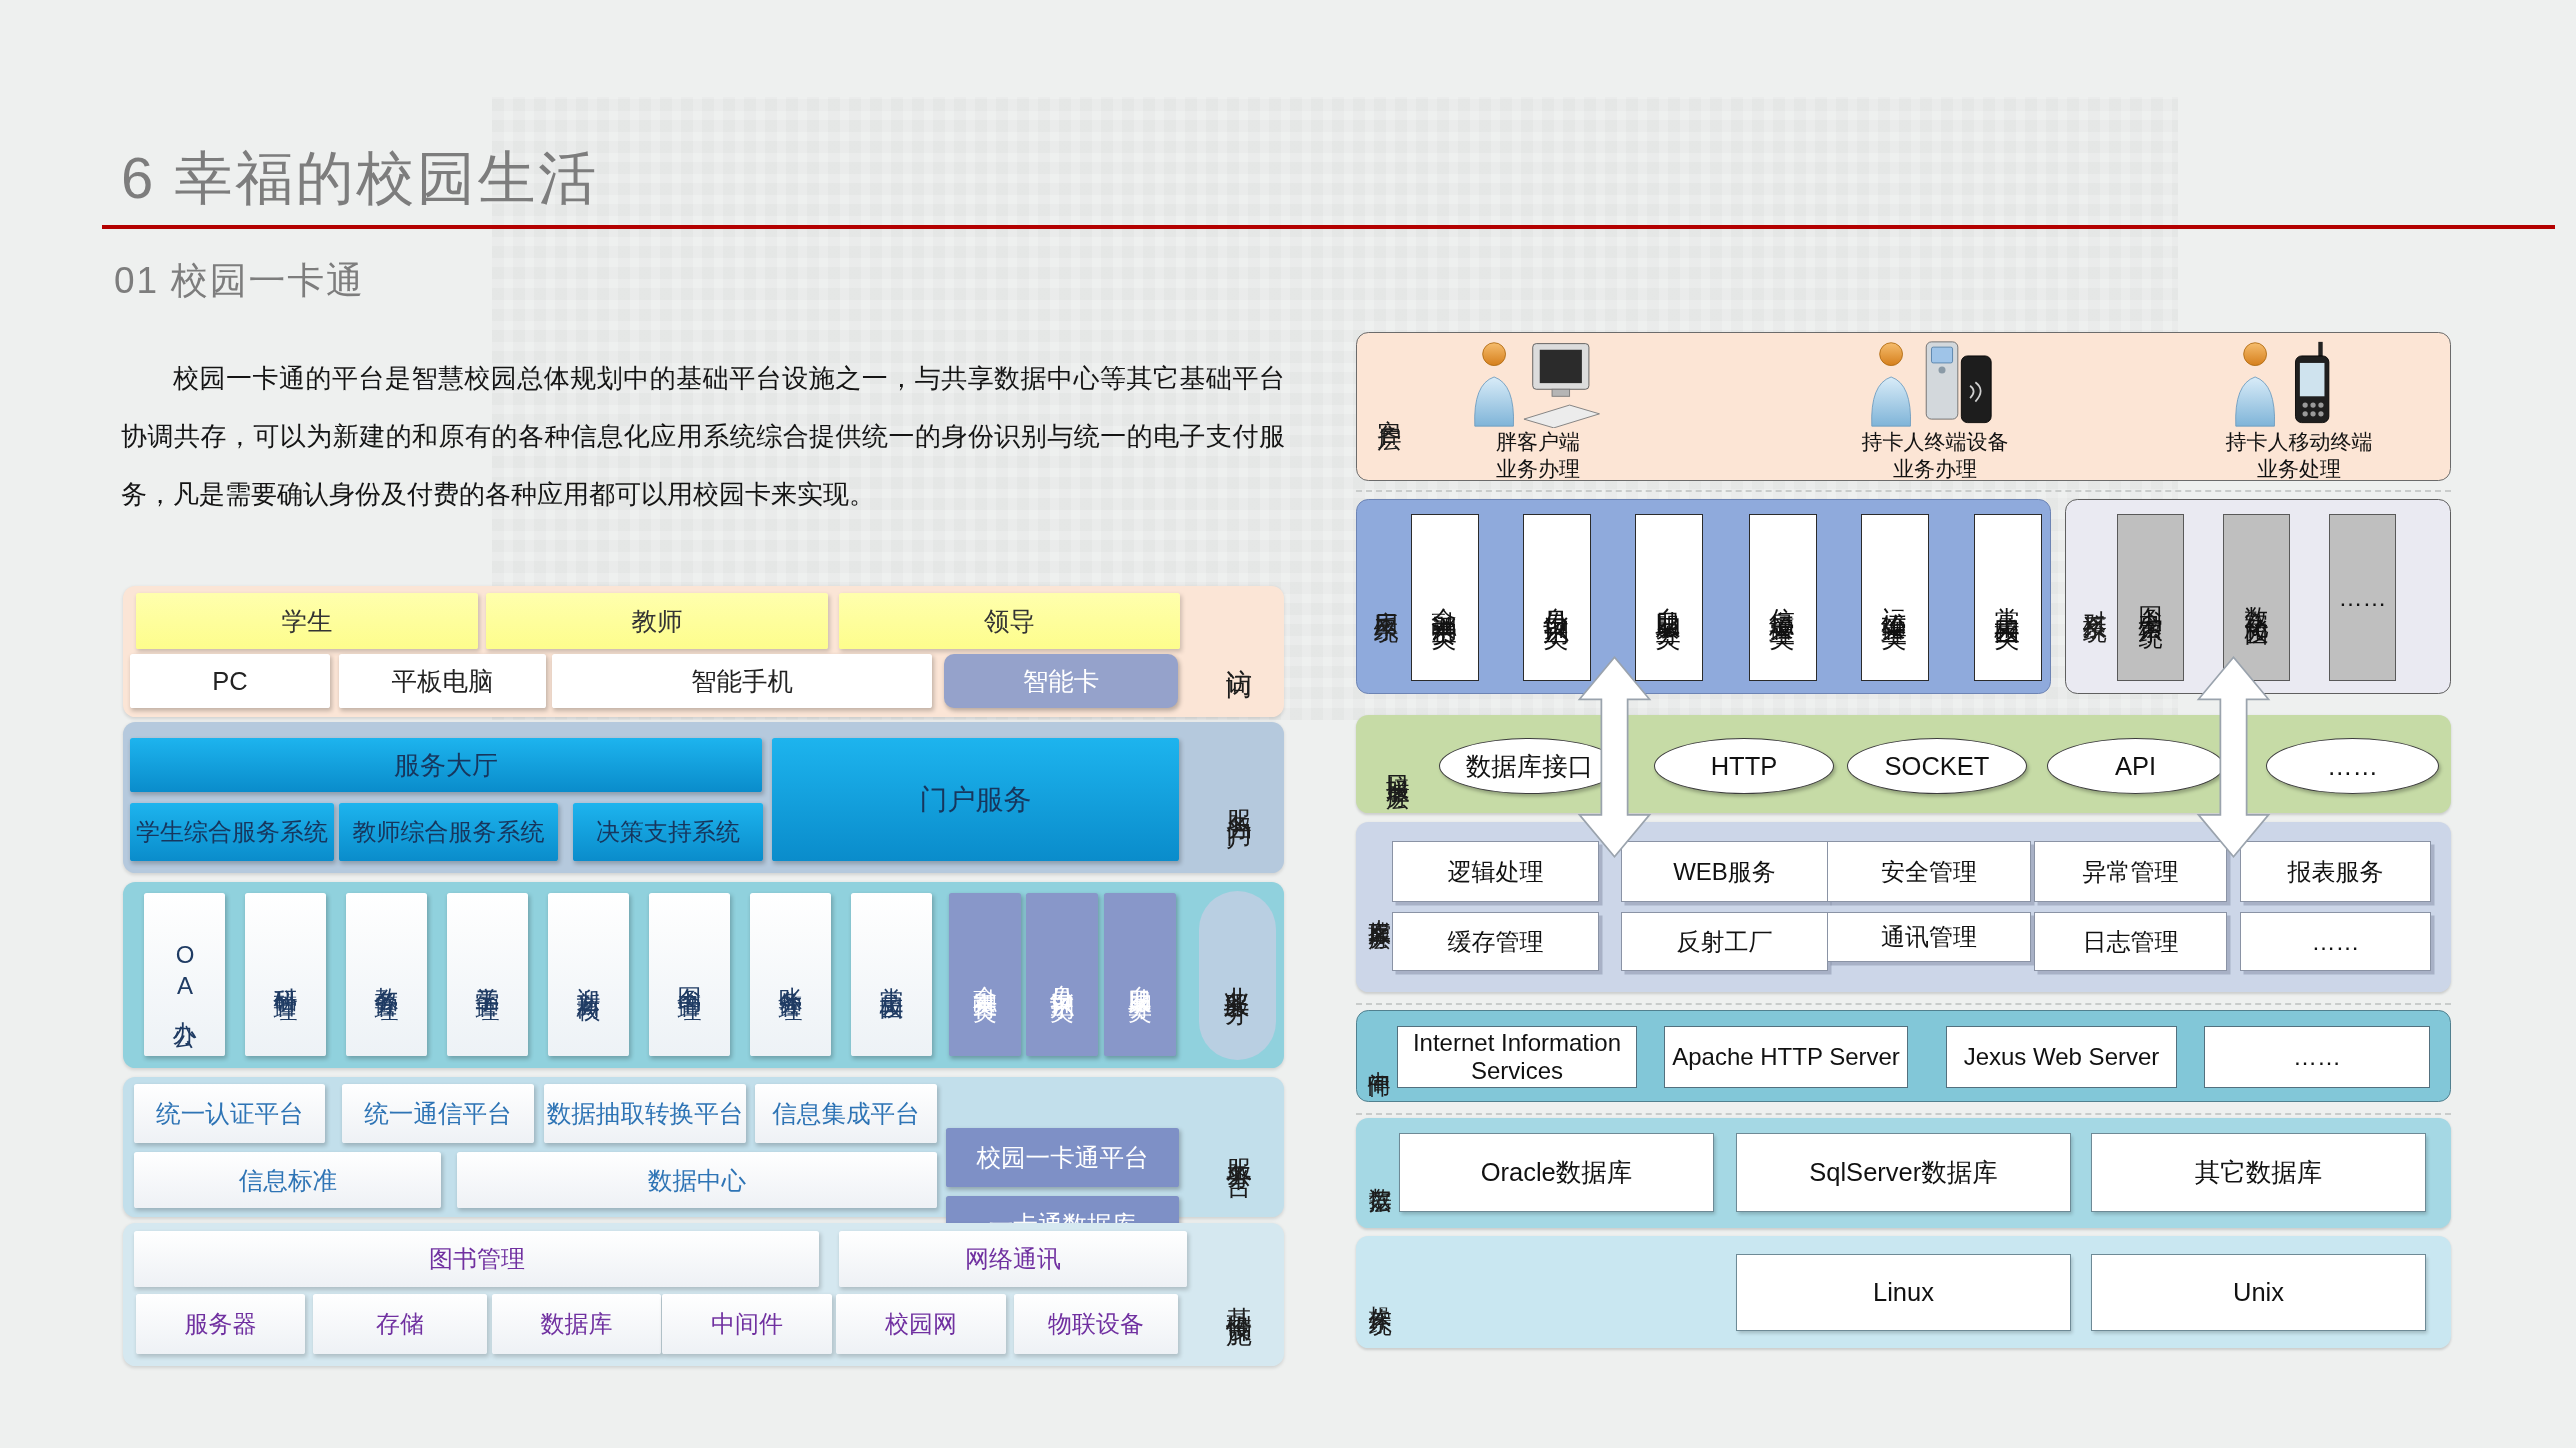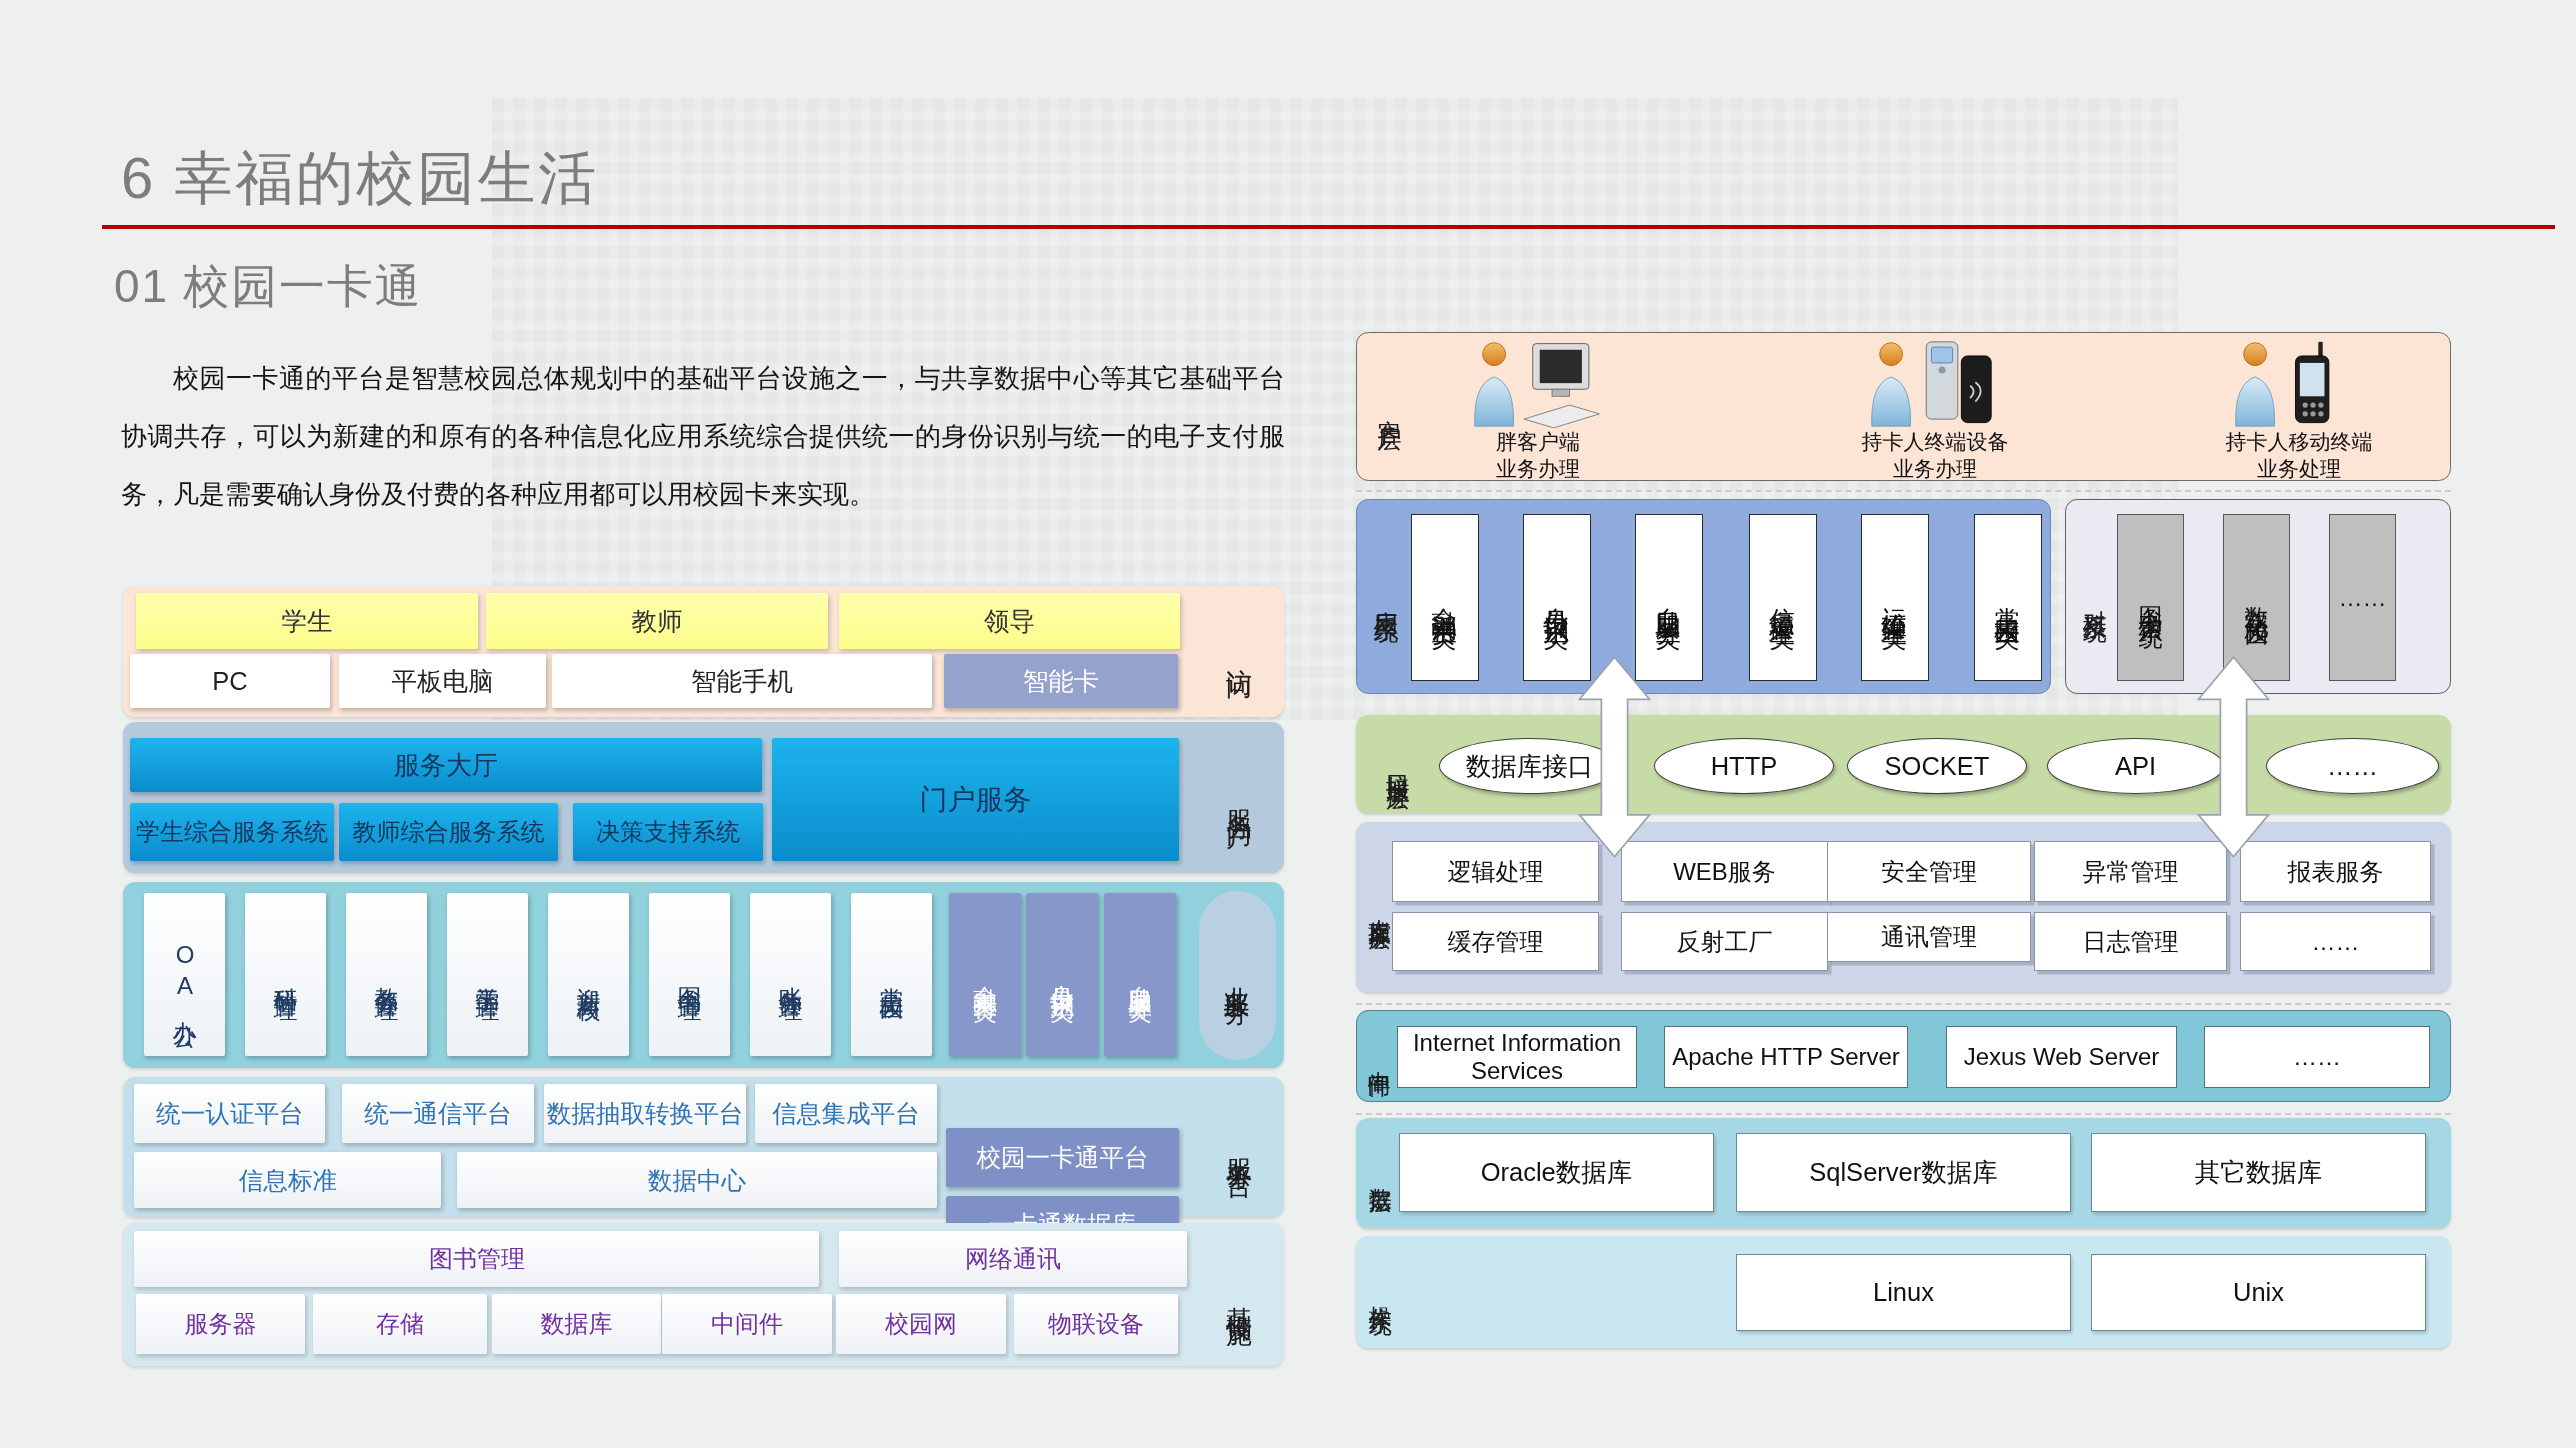--- a/index.html
+++ b/index.html
@@ -10,21 +10,21 @@
   .v{writing-mode:vertical-rl;text-orientation:upright;}
   .band{position:absolute;border-radius:12.3px;box-sizing:border-box;}
   .lab{font-size:26px;color:#1c1c1c;letter-spacing:4.4px;}
   
   .dots{position:absolute;opacity:.55;background-image:
      repeating-linear-gradient(0deg, rgba(120,120,120,.07) 0 12.3px, transparent 12.3px 21px),
      repeating-linear-gradient(90deg, rgba(120,120,120,.07) 0 12.3px, transparent 12.3px 21px);}
   
   .ybox{background:linear-gradient(#ffffad,#fdfd8c);color:#333;font-size:25.5px;box-shadow:1.8px 2.6px 4.4px rgba(0,0,0,.18);border-radius:2.6px;}
   .wbox{background:#fff;color:#222;font-size:25.5px;box-shadow:1.8px 2.6px 4.4px rgba(0,0,0,.22);border-radius:2.6px;}
-  .pbox{background:#95a2cb;color:#fff;font-size:25.5px;box-shadow:1.8px 2.6px 4.4px rgba(0,0,0,.25);border-radius:2px;}
+  .pbox{background:#95a2cb;color:#fff;font-size:25.5px;box-shadow:1.8px 2.6px 4.4px rgba(0,0,0,.25);border-radius:10px;}
   .blue{background:linear-gradient(#1db4ee,#0a8ccb);color:#17365d;font-size:26px;border-radius:2.6px;box-shadow:1.8px 2.6px 4.4px rgba(0,0,0,.22);}
   .bizw{background:linear-gradient(#ffffff,#edf2f6);color:#1f3b63;font-size:24px;box-shadow:1.8px 2.6px 4.4px rgba(0,0,0,.22);border-radius:2.6px;letter-spacing:3.5px;}
   .bizp{background:#8897c9;color:#fff;font-size:24px;box-shadow:1.8px 2.6px 4.4px rgba(0,0,0,.25);border-radius:2.6px;letter-spacing:3.5px;}
   .pfw{background:linear-gradient(#ffffff,#eef1f5);color:#2e74b5;font-size:24.6px;box-shadow:1.8px 2.6px 4.4px rgba(0,0,0,.2);border-radius:2.6px;}
   .pfp{background:#7e90c6;color:#fff;font-size:24.6px;box-shadow:1.8px 2.6px 4.4px rgba(0,0,0,.25);border-radius:2.6px;margin-top:44px;}
   .inf{background:linear-gradient(#ffffff,#eef1f5);color:#7030a0;font-size:24px;box-shadow:1.8px 2.6px 4.4px rgba(0,0,0,.18);border-radius:2.6px;}
   
   .rvbox{background:#fff;border:1.8px solid #2b2b2b;color:#111;font-size:25.5px;letter-spacing:4.4px;}
   .gvbox{background:#bfbfbf;border:1.8px solid #595959;color:#111;font-size:24px;letter-spacing:4.4px;}
   .ell{position:absolute;background:#fff;border:1.8px solid #3c3c3c;border-radius:50%;display:flex;align-items:center;justify-content:center;font-size:25.5px;color:#111;box-shadow:1.8px 2.6px 3.5px rgba(0,0,0,.25);}
@@ -36,21 +36,21 @@
 </style>
 </head>
 <body>
 
 <div id="slide">
 
   <div class="dots" style="left:492px;top:97px;width:1686px;height:623px;"></div>
 
   <div class="abs" style="left:121px;top:98px;font-size:58px;color:#7d7d7d;letter-spacing:2.6px;margin-top:42px;">6 幸福的校园生活</div>
   <div class="abs" style="left:102px;top:225px;width:2453px;height:3.5px;background:#b30000;"></div>
-  <div class="abs" style="left:114px;top:256px;font-size:46px;color:#7d7d7d;letter-spacing:1.8px;">01 校园一卡通</div>
+  <div class="abs" style="left:114px;top:256px;font-size:37px;color:#7d7d7d;letter-spacing:1.8px;">01 校园一卡通</div>
   <div class="abs" style="left:121px;top:349px;width:1164px;font-size:26px;line-height:58px;text-align:justify;text-indent:2em;color:#141414;">校园一卡通的平台是智慧校园总体规划中的基础平台设施之一，与共享数据中心等其它基础平台协调共存，可以为新建的和原有的各种信息化应用系统综合提供统一的身份识别与统一的电子支付服务，凡是需要确认身份及付费的各种应用都可以用校园卡来实现。</div>
 
   <div class="abs" style="left:123px;top:586px;width:1161px;height:781px;">
 
     <div class="band" style="left:0;top:0;width:1161px;height:131px;background:#fbe5d6;box-shadow:0 1.8px 3.5px rgba(0,0,0,.12);">
       <div class="b ybox" style="left:13px;top:7px;width:342px;height:56px;">学生</div>
       <div class="b ybox" style="left:363px;top:7px;width:342px;height:56px;">教师</div>
       <div class="b ybox" style="left:716px;top:7px;width:341px;height:56px;">领导</div>
       <div class="b wbox" style="left:7px;top:68px;width:200px;height:54px;">PC</div>
       <div class="b wbox" style="left:216px;top:68px;width:207px;height:54px;">平板电脑</div>

